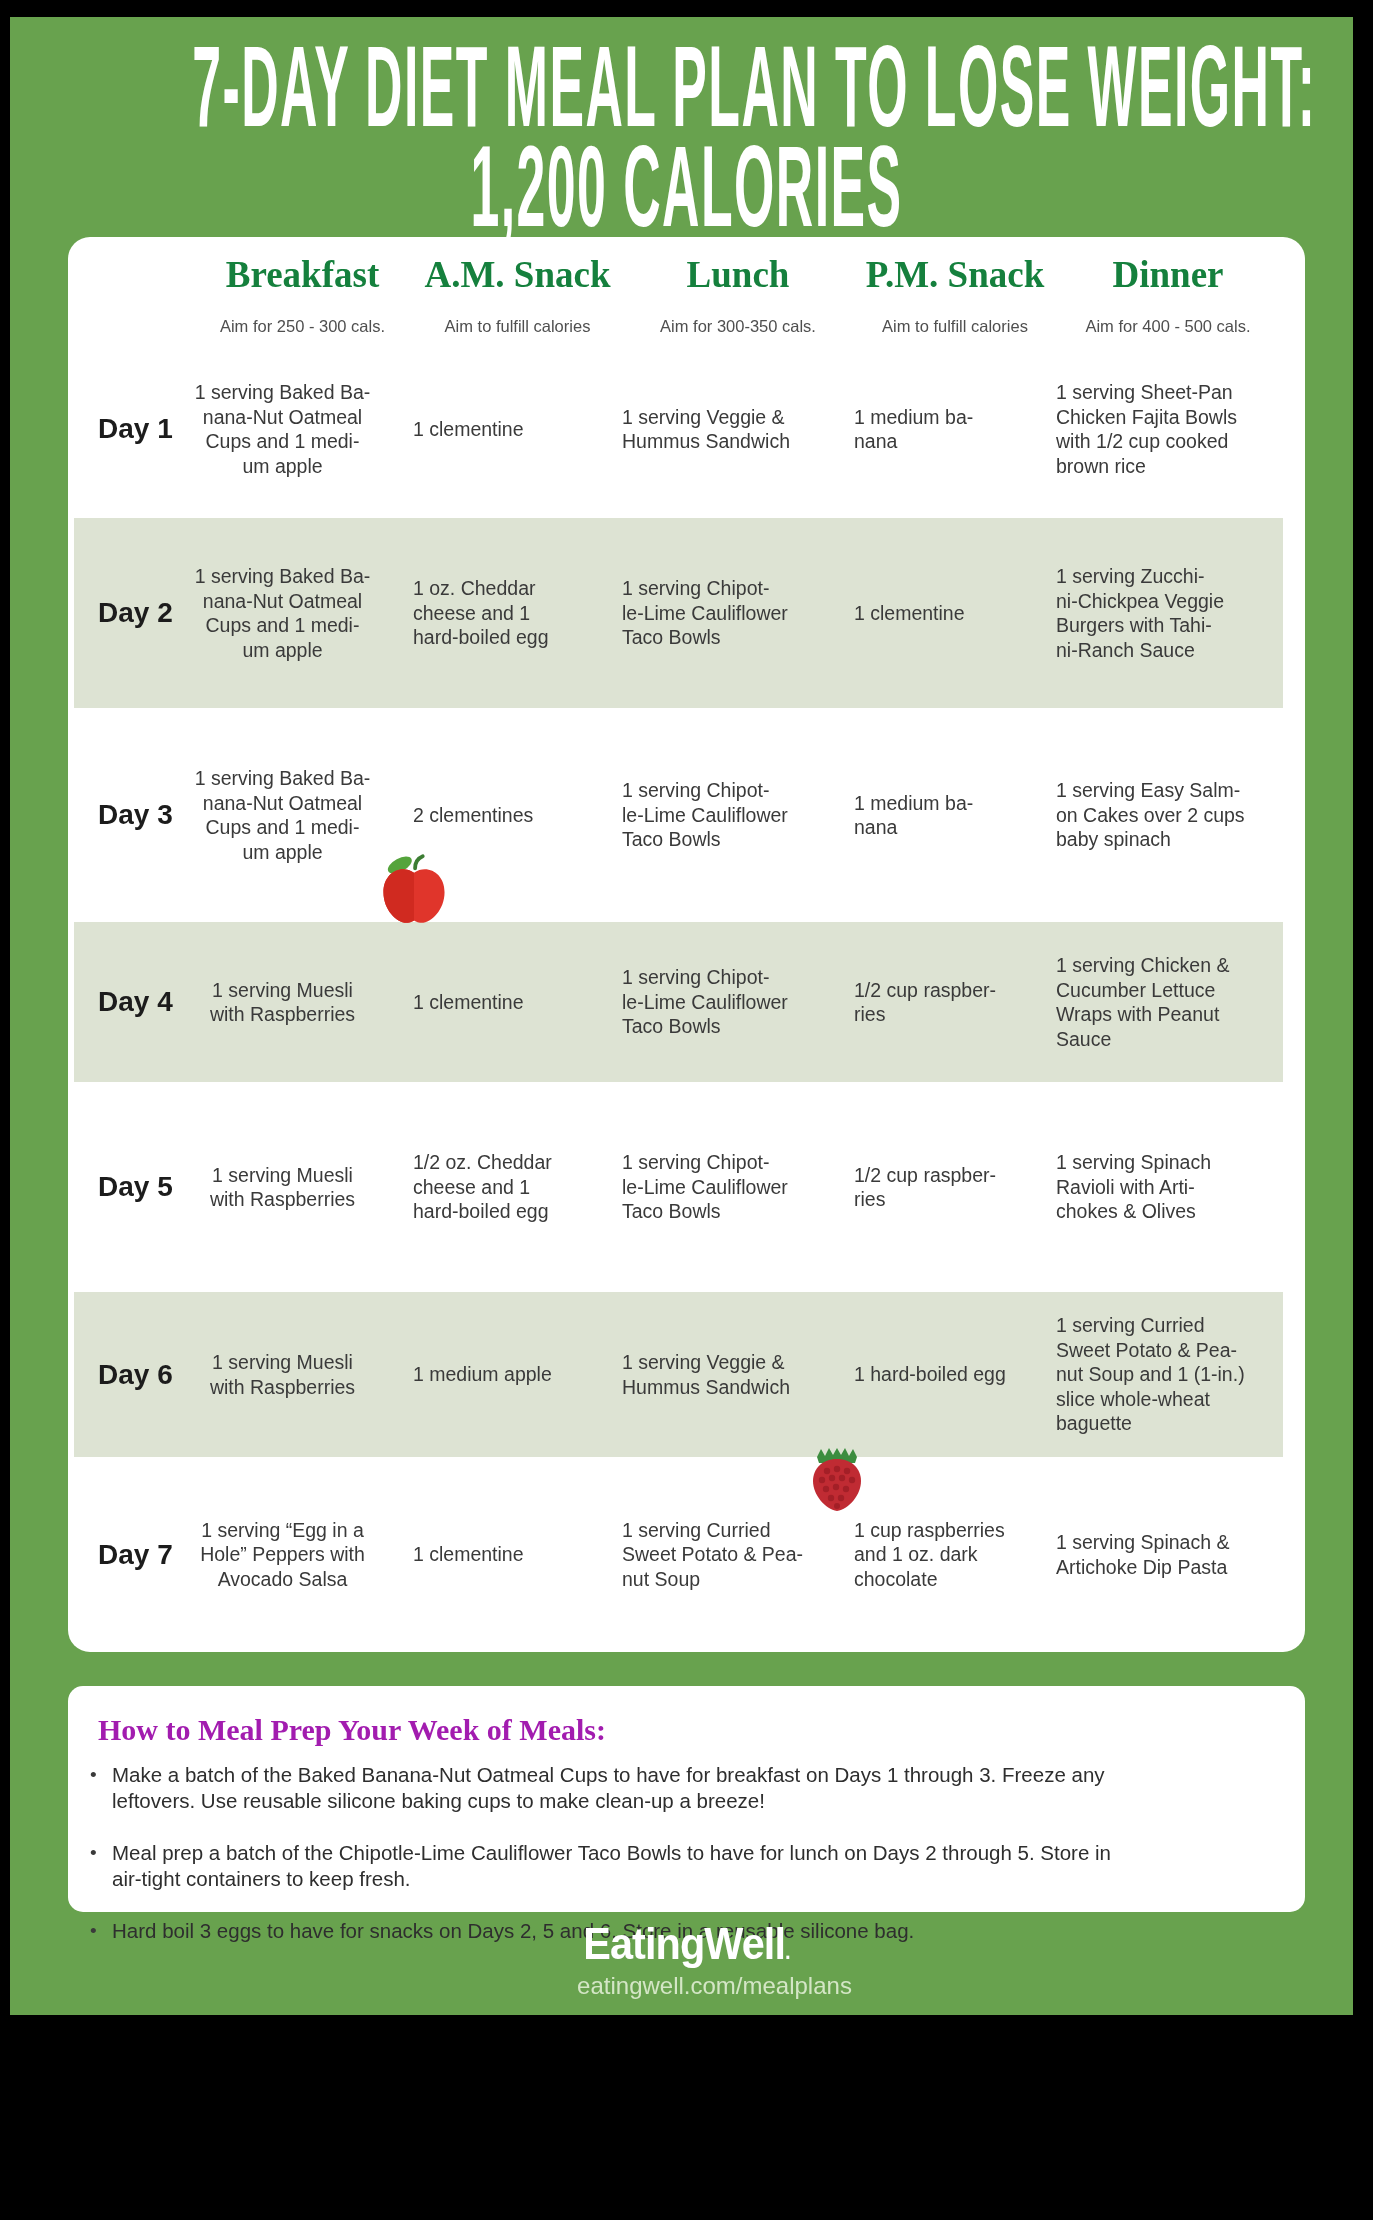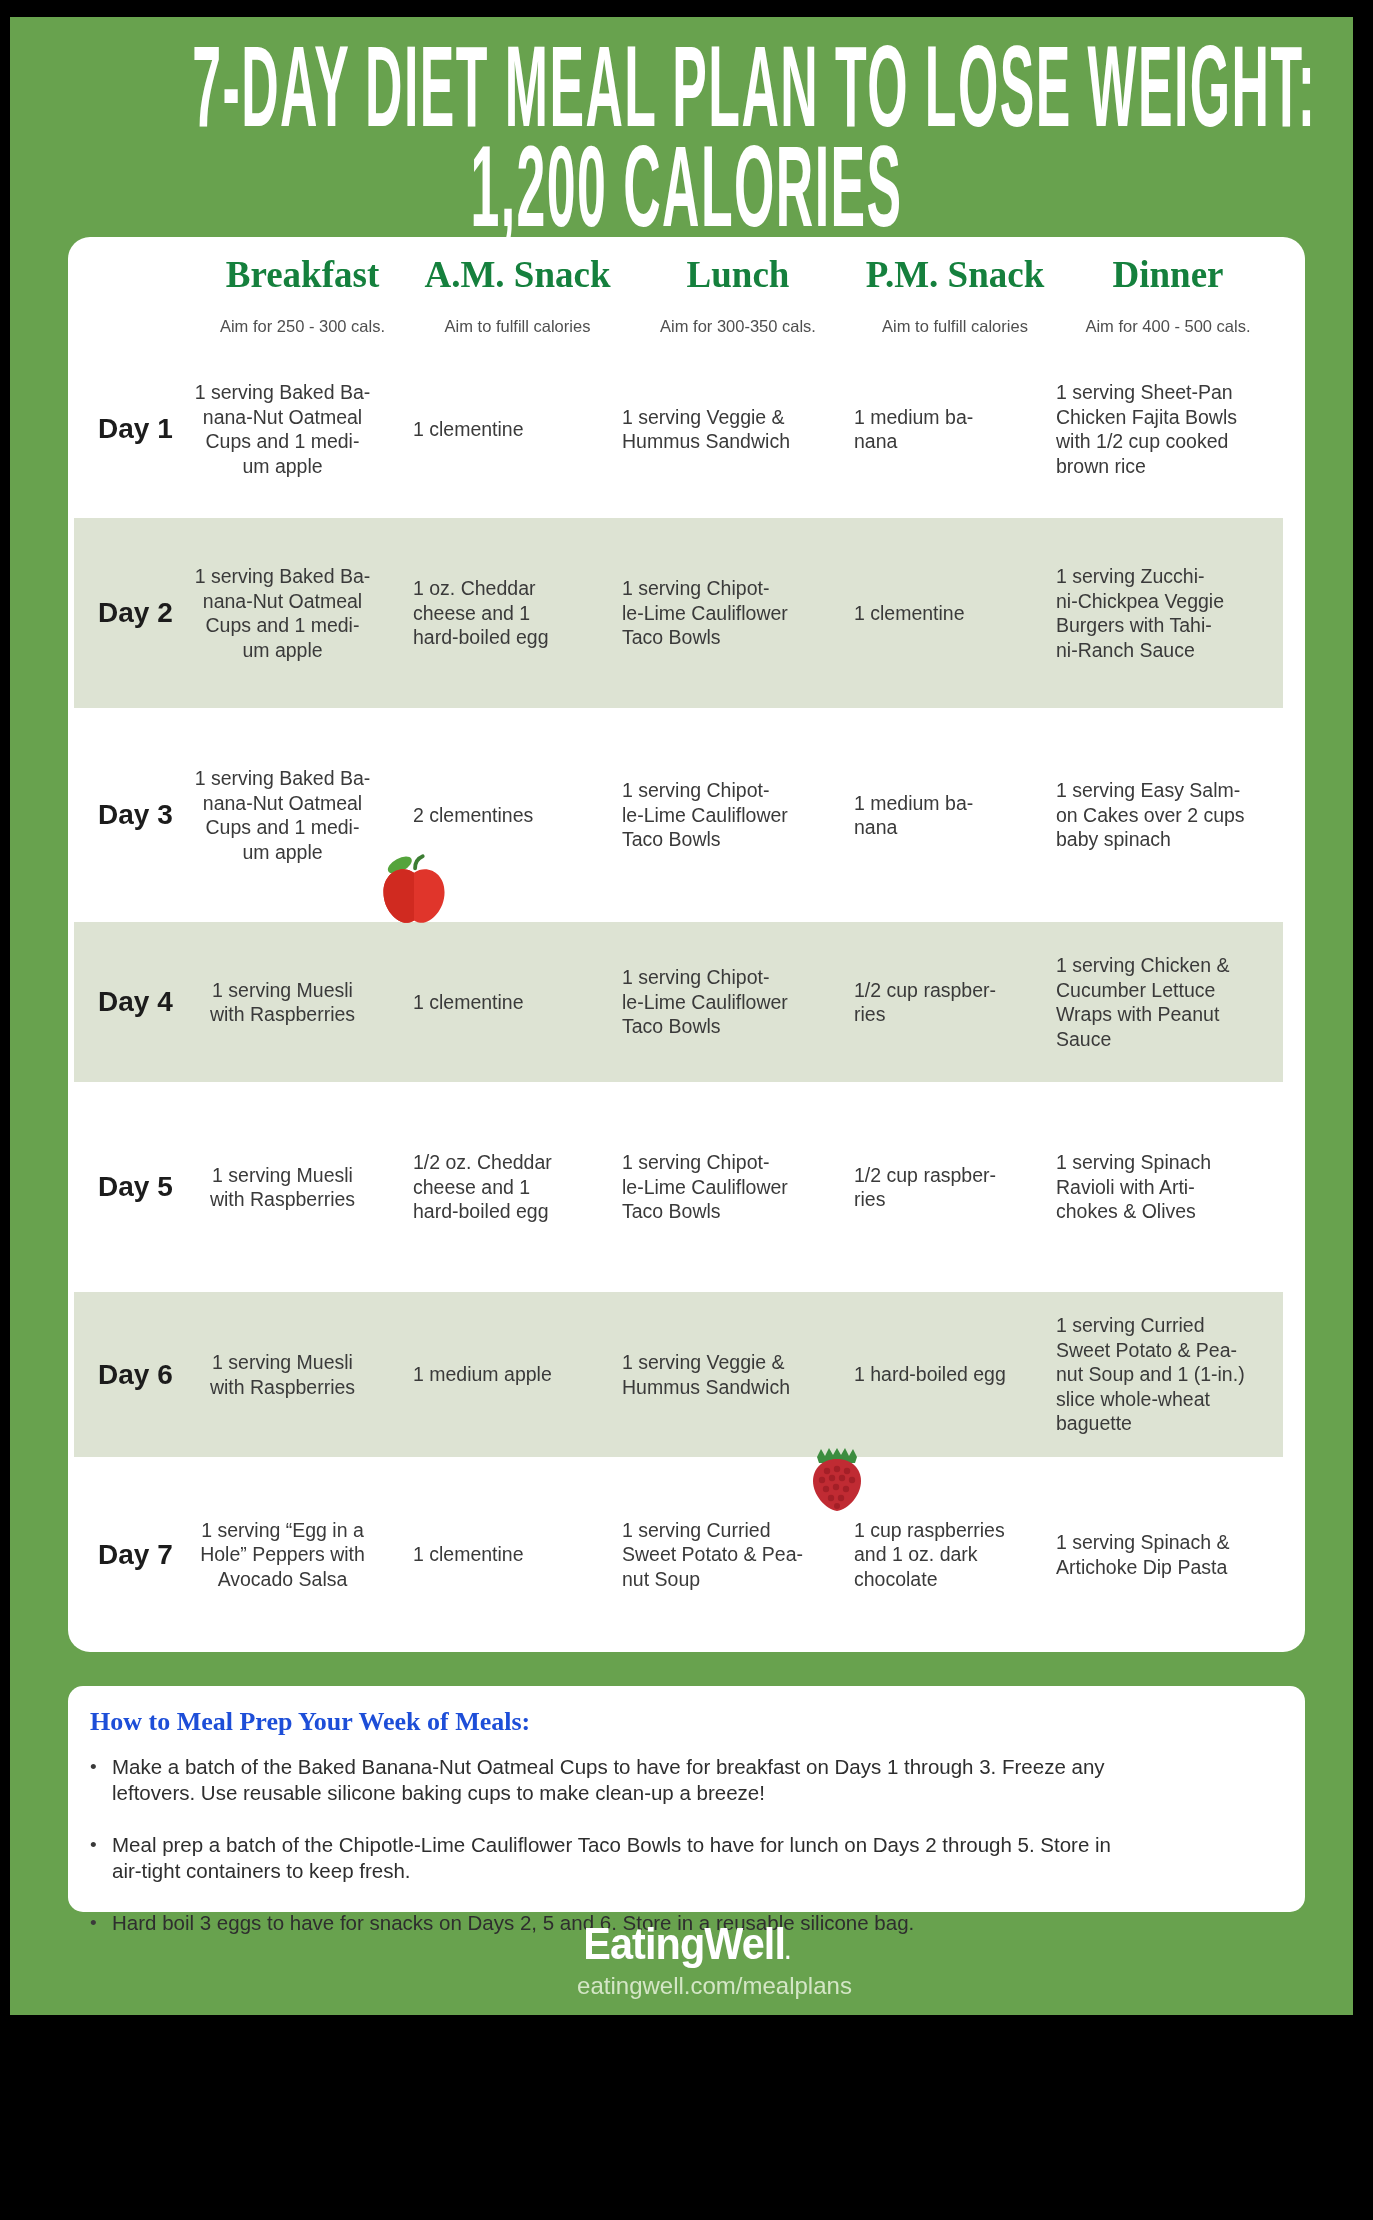--- a/index.html
+++ b/index.html
@@ -66,21 +66,21 @@
   .raspberry-icon { position:absolute; left:809px; top:1447px; width:56px; height:66px; z-index:6; }
 
   
   .prep-card {
     position:absolute; left:68px; top:1686px; width:1237px; height:226px;
     background:#ffffff; border-radius:15px; box-sizing:border-box;
     padding:16px 24px 0 18px;
   }
   .prep-heading {
     font-family:"Liberation Serif", serif; font-weight:700;
-    font-size:26px; line-height:32px; color:#1d4ed8; margin:4px;
+    font-size:30px; line-height:32px; color:#a21caf; margin:12px;
   }
   .prep-list { list-style:none; margin:16px 0 0 0; padding:0; }
   .prep-item { display:flex; margin-bottom:26px; }
   .bullet-dot { width:22px; flex:0 0 22px; color:#3a3a3a; font-size:19px; line-height:26px; padding-left:4px; }
   .bullet-text { font-size:20.5px; line-height:26px; color:#2e2e2e; white-space:pre; }
 
   
   .logo {
     position:absolute; left:0; width:1373px; top:1920px; text-align:center;
     font-family:"Liberation Sans", sans-serif; font-weight:700;

